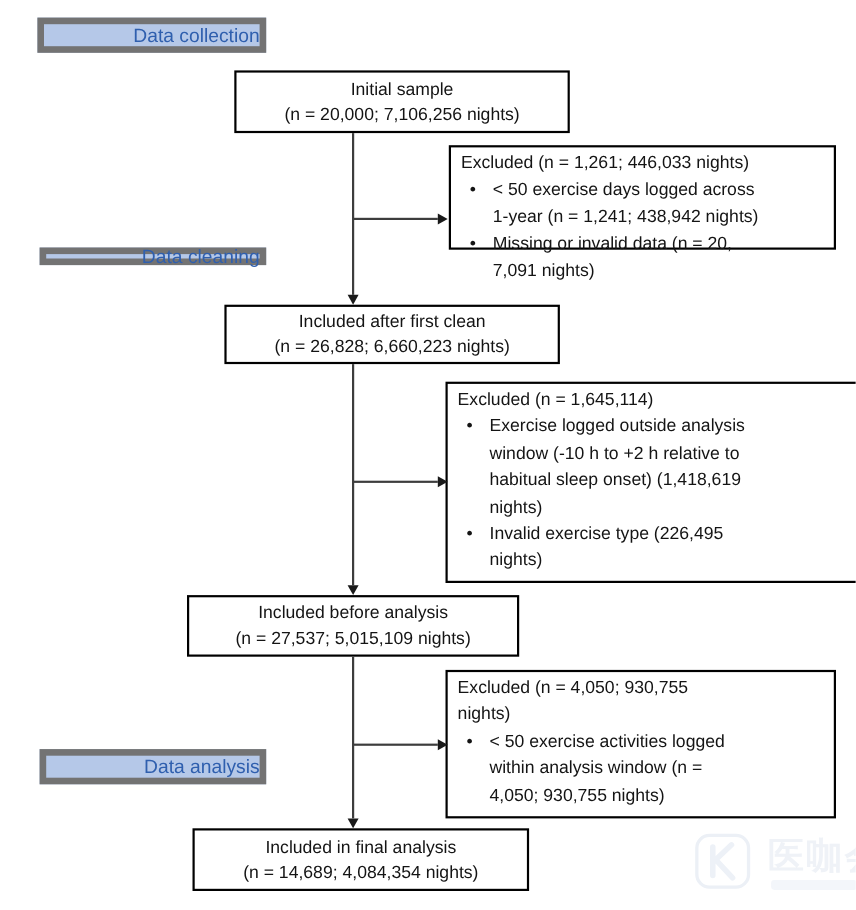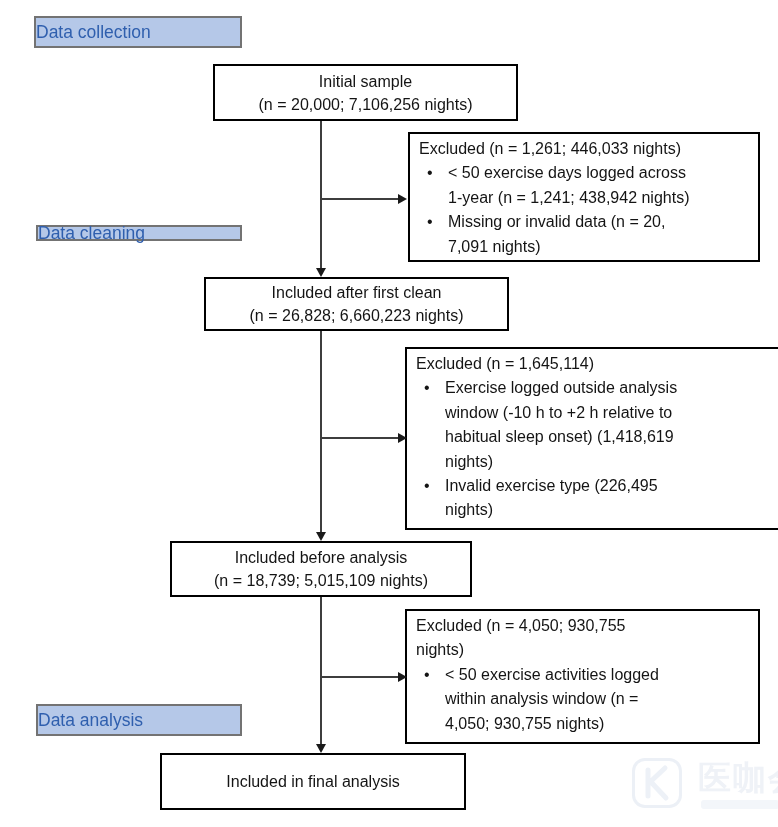--- a/index.html
+++ b/index.html
@@ -7,24 +7,24 @@
     position:relative;
     width:778px;height:827px;
     background:#ffffff;
     font-family:"Liberation Sans",sans-serif;
     overflow:hidden;
   }
   .stage-label{
     position:absolute;
     box-sizing:border-box;
     background:#B5C8E8;
-    border:2px solid #737373;
+    border:6px solid #737373;
     color:#2F5FAE;
     font-size:17.5px;
-    display:flex;align-items:center;justify-content:flex-start;
+    display:flex;align-items:center;justify-content:flex-end;
     text-align:center;
   }
   .flow-box{
     position:absolute;
     box-sizing:border-box;
     background:#ffffff;
     border:2px solid #000000;
     color:#141414;
     font-size:16px;line-height:23px;
     display:flex;flex-direction:column;
@@ -82,44 +82,45 @@
 <body>
 
 <div id="canvas">
 
   <div class="stage-label" style="left:34px;top:16px;width:208px;height:32px;">
     <span>Data collection</span>
   </div>
   <div class="stage-label" style="left:36px;top:225px;width:206px;height:16px;">
     <span>Data cleaning</span>
   </div>
-  <div class="stage-label" style="left:36px;top:704px;width:206px;height:32px;">
+  <div class="stage-label" style="left:36px;top:681px;width:206px;height:32px;">
     <span>Data analysis</span>
   </div>
 
   <div class="flow-box" style="left:169px;top:64px;width:305px;height:57px;margin-left:44px;">
     <div>Initial sample</div>
     <div>(n = 20,000; 7,106,256 nights)</div>
   </div>
 
   <div class="flow-box" style="left:168px;top:277px;width:305px;height:54px;margin-left:36px;">
     <div>Included after first clean</div>
     <div>(n = 26,828; 6,660,223 nights)</div>
   </div>
 
   <div class="flow-box" style="left:170px;top:541px;width:302px;height:56px;">
     <div>Included before analysis</div>
-    <div>(n = 18,739; 5,015,109 nights)</div>
+    <div>(n = 27,537; 5,015,109 nights)</div>
   </div>
 
-  <div class="flow-box" style="left:160px;top:753px;width:306px;height:57px;">
+  <div class="flow-box" style="left:175px;top:753px;width:306px;height:57px;">
     <div>Included in final analysis</div>
+    <div>(n = 14,689; 4,084,354 nights)</div>
   </div>
 
-  <div class="excl-box" style="left:408px;top:132px;width:352px;height:130px;">
+  <div class="excl-box" style="left:408px;top:132px;width:352px;height:95px;">
     <div class="excl-header">Excluded (n = 1,261; 446,033 nights)</div>
     <div class="excl-bullet">
       <span class="marker">•</span>
       <span class="btxt">&lt; 50 exercise days logged across
 1-year (n = 1,241; 438,942 nights)</span>
     </div>
     <div class="excl-bullet">
       <span class="marker">•</span>
       <span class="btxt">Missing or invalid data (n = 20,
 7,091 nights)</span>

